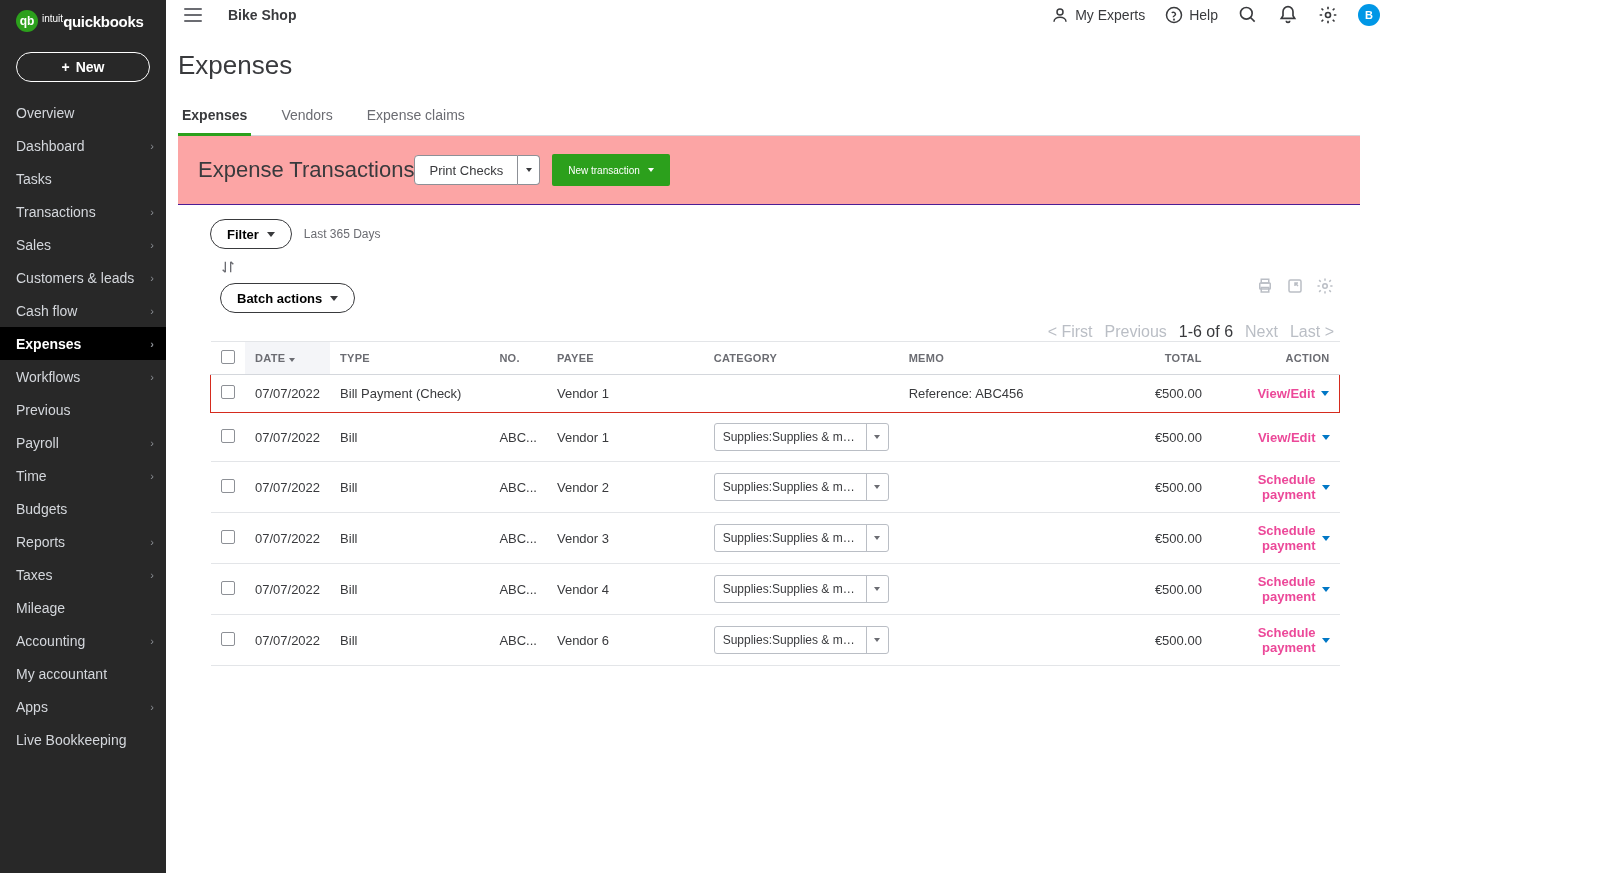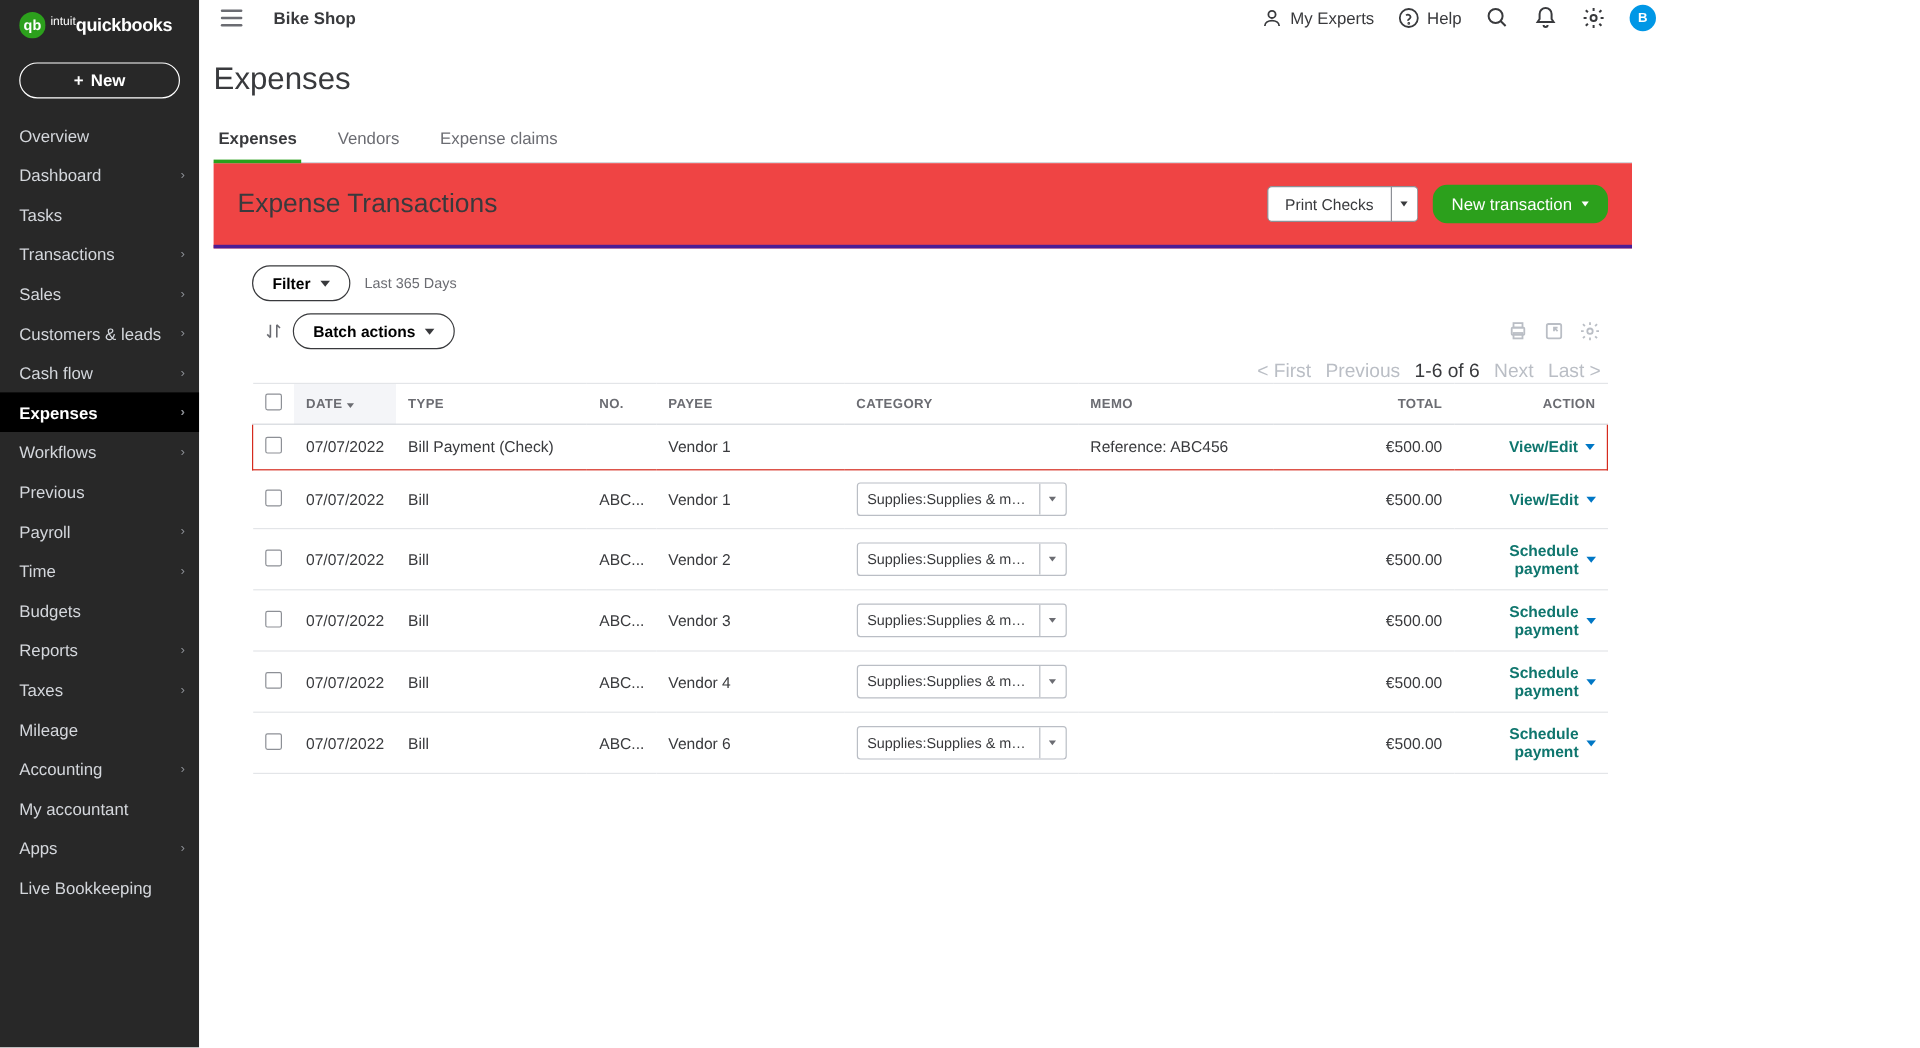--- a/index.html
+++ b/index.html
@@ -32,34 +32,34 @@
 .tb-avatar { width: 22px; height: 22px; border-radius: 50%; background: #0097e6; color: #fff; font-size: 11px; font-weight: 600; display: flex; align-items: center; justify-content: center; }
 
 
 .page { padding: 20px 40px 0 12px; }
 .page-title { font-size: 26px; font-weight: 400; color: #393a3d; }
 .tabs { display: flex; gap: 26px; border-bottom: 1px solid #d4d7dc; margin-top: 16px; }
 .tab { padding: 10px 4px 12px 4px; font-size: 14px; color: #6b6c72; cursor: pointer; position: relative; }
 .tab.active { color: #393a3d; font-weight: 600; }
 .tab.active::after { content: ""; position: absolute; left: 0; right: 0; bottom: -1px; height: 3px; background: #2ca01c; }
 
-.subheader { background: #ef4444; border-bottom: 3px solid #4c1d95; padding: 18px 20px; display: flex; align-items: center; justify-content: space-between; }
+.subheader { background: #fca5a5; border-bottom: 1px solid #4c1d95; padding: 18px 20px; display: flex; align-items: center; justify-content: flex-start; }
 .sub-title { font-size: 22px; font-weight: 400; color: #393a3d; }
 .sub-actions { display: flex; align-items: center; gap: 12px; }
 .btn-outline-group { display: flex; }
 .btn-outline { height: 30px; border: 1px solid #8d9096; background: #fff; color: #393a3d; font-size: 13px; padding: 0 14px; border-radius: 4px 0 0 4px; cursor: pointer; font-weight: 500; }
 .btn-outline-caret { height: 30px; width: 22px; border: 1px solid #8d9096; border-left: 0; background: #fff; border-radius: 0 4px 4px 0; display: flex; align-items: center; justify-content: center; cursor: pointer; }
-.btn-primary { height: 32px; background: #2ca01c; color: #fff; border: none; border-radius: 12px; padding: 0 16px; font-size: 14px; font-weight: 500; display: flex; align-items: center; gap: 8px; cursor: pointer; }
+.btn-primary { height: 32px; background: #2ca01c; color: #fff; border: none; border-radius: 2px; padding: 0 16px; font-size: 10px; font-weight: 500; display: flex; align-items: center; gap: 8px; cursor: pointer; }
 
 .toolbar { padding: 14px 20px 4px 32px; display: flex; flex-direction: column; gap: 10px; }
 .toolbar-row1 { display: flex; align-items: center; gap: 12px; }
 .filter-btn { height: 30px; border: 1.5px solid #393a3d; background: #fff; border-radius: 16px; padding: 0 16px; font-size: 13px; font-weight: 600; display: flex; align-items: center; gap: 8px; cursor: pointer; }
 .filter-label { font-size: 12px; color: #6b6c72; }
 .toolbar-row2 { display: flex; align-items: center; justify-content: space-between; padding-left: 10px; }
-.batch-wrap { display: flex; align-items: center; gap: 8px; }
+.batch-wrap { display: flex; align-items: flex-start; gap: 8px; flex-direction: column; }
 .sort-icon { color: #6b6c72; cursor: pointer; }
 .batch-btn { height: 30px; border: 1.5px solid #393a3d; background: #fff; border-radius: 16px; padding: 0 16px; font-size: 13px; font-weight: 600; display: flex; align-items: center; gap: 8px; cursor: pointer; }
 .table-icons { display: flex; gap: 12px; color: #babec5; padding-right: 6px; }
 
 .pager { display: flex; justify-content: flex-end; gap: 12px; padding: 6px 26px 0 0; font-size: 16px; color: #babec5; }
 .pager .enabled { color: #393a3d; }
 
 
 .table-wrap { padding: 0 20px 0 32px; }
 table { width: 100%; border-collapse: collapse; font-size: 13px; }
@@ -67,21 +67,21 @@
 th.sorted { background: #f4f5f8; }
 th.right, td.right { text-align: right; }
 td { padding: 10px 10px; border-bottom: 1px solid #e3e5e8; vertical-align: middle; color: #393a3d; }
 tr.highlight td { border-top: 1.5px solid #d52b1e; border-bottom: 1.5px solid #d52b1e; }
 tr.highlight td:first-child { border-left: 1.5px solid #d52b1e; }
 tr.highlight td:last-child { border-right: 1.5px solid #d52b1e; }
 .chk { width: 14px; height: 14px; border: 1.5px solid #8d9096; border-radius: 2px; display: inline-block; cursor: pointer; }
 .cat-select { display: flex; align-items: center; border: 1px solid #babec5; border-radius: 3px; height: 28px; width: 175px; overflow: hidden; }
 .cat-select .val { flex: 1; padding: 0 8px; font-size: 12px; white-space: nowrap; overflow: hidden; text-overflow: ellipsis; color: #393a3d; }
 .cat-select .car { width: 22px; border-left: 1px solid #babec5; display: flex; align-items: center; justify-content: center; height: 100%; cursor: pointer; }
-.action-link { color: #0f766e; font-weight: 600; font-size: 13px; display: inline-flex; align-items: center; gap: 6px; cursor: pointer; justify-content: flex-end; }
+.action-link { color: #ec4899; font-weight: 600; font-size: 13px; display: inline-flex; align-items: center; gap: 6px; cursor: pointer; justify-content: flex-end; }
 .caret-down { width: 0; height: 0; border-left: 4px solid transparent; border-right: 4px solid transparent; border-top: 5px solid currentColor; display: inline-block; }
 .caret-down-sm { border-left: 3px solid transparent; border-right: 3px solid transparent; border-top: 4px solid currentColor; display: inline-block; width: 0; height: 0; }
 
 .col-chk { width: 30px; }
 .col-date { width: 75px; }
 .col-type { width: 190px; }
 .col-no { width: 50px; }
 .col-payee { width: 190px; }
 .col-cat { width: 190px; }
 .col-memo { width: 190px; }

